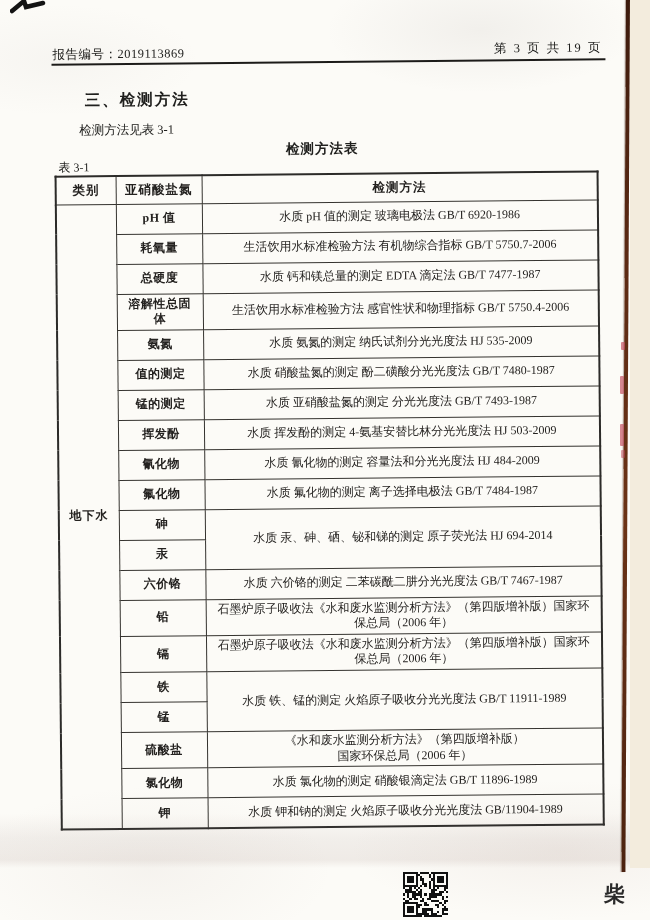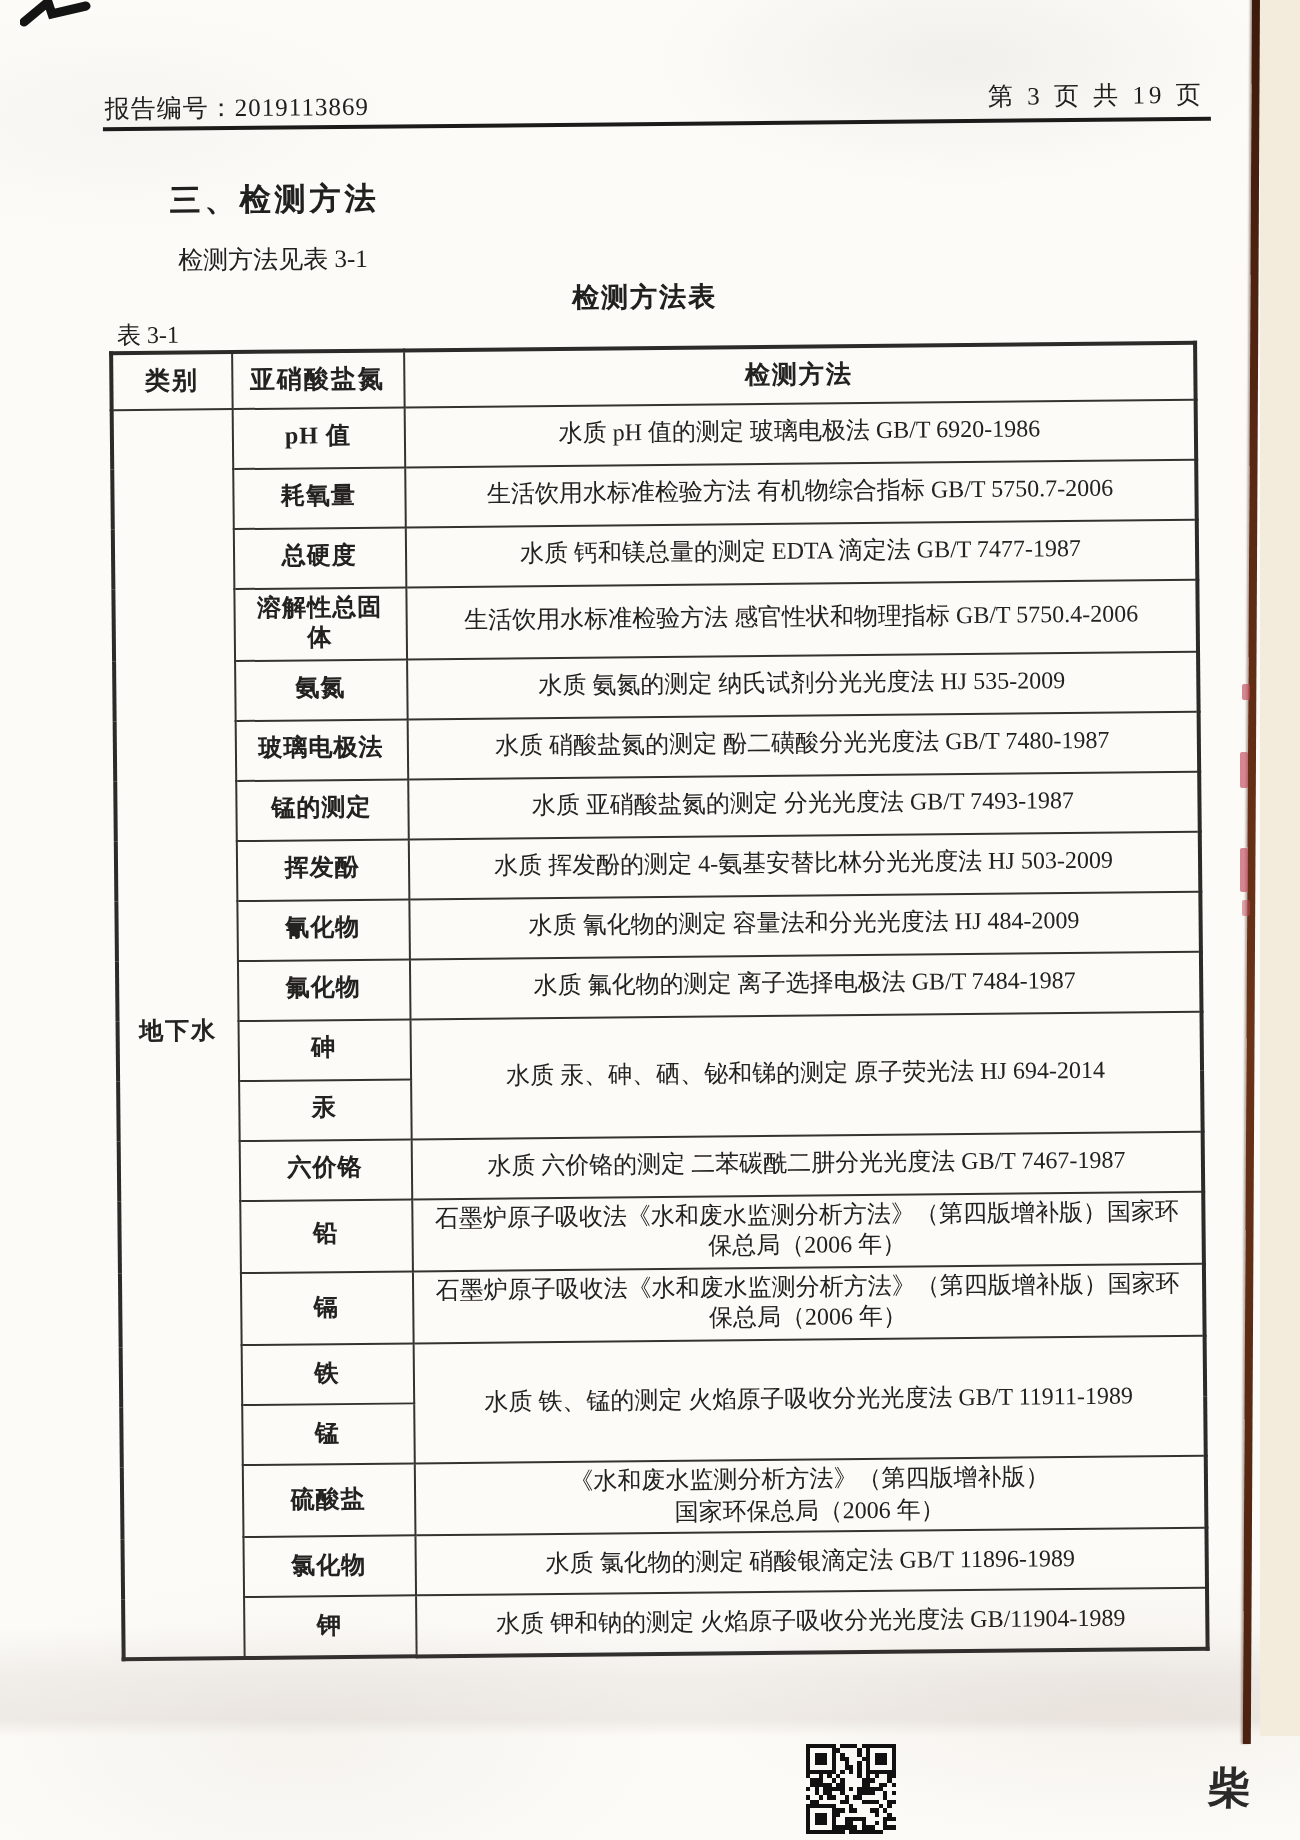--- a/index.html
+++ b/index.html
@@ -18,21 +18,21 @@
       radial-gradient(300px 100px at 560px 850px, rgba(180,150,140,.10), transparent 70%),
       radial-gradient(200px 80px at 60px 60px, rgba(160,150,145,.06), transparent 70%);
   }
   .content{position:absolute;inset:0;transform:rotate(-0.55deg);transform-origin:330px 430px;}
 
   .report-no{position:absolute;left:56px;top:44px;font-size:12.5px;letter-spacing:.5px;}
   .page-no{position:absolute;right:44px;top:42px;font-size:12.5px;letter-spacing:2px;}
   .header-rule{position:absolute;left:55px;top:61px;width:554px;height:2px;background:#1c1b19;}
 
   .section-title{position:absolute;left:88px;top:88px;font-size:15.5px;font-weight:bold;letter-spacing:2px;}
-  .intro-line{position:absolute;left:92px;top:120px;font-size:12.5px;}
+  .intro-line{position:absolute;left:82px;top:120px;font-size:12.5px;}
   .table-title{position:absolute;left:0;top:140px;width:650px;text-align:center;font-size:13.5px;font-weight:bold;letter-spacing:1px;}
   .table-label{position:absolute;left:61px;top:157px;font-size:12px;font-family:Liberation Serif, serif;}
 
   table.methods{
     position:absolute;left:57px;top:173px;width:544px;
     border-collapse:collapse;table-layout:fixed;
     border:2px solid #2c2b29;
     background:transparent;
   }
   .methods th,.methods td{
@@ -123,21 +123,21 @@
           </tr>
           <tr>
             <td class="item-cell">溶解性总固体</td>
             <td class="method-cell">生活饮用水标准检验方法  感官性状和物理指标  GB/T 5750.4-2006</td>
           </tr>
           <tr>
             <td class="item-cell">氨氮</td>
             <td class="method-cell">水质  氨氮的测定  纳氏试剂分光光度法  HJ 535-2009</td>
           </tr>
           <tr>
-            <td class="item-cell">玻璃电极法</td>
+            <td class="item-cell">值的测定</td>
             <td class="method-cell">水质  硝酸盐氮的测定  酚二磺酸分光光度法  GB/T 7480-1987</td>
           </tr>
           <tr>
             <td class="item-cell">锰的测定</td>
             <td class="method-cell">水质  亚硝酸盐氮的测定  分光光度法 GB/T 7493-1987</td>
           </tr>
           <tr>
             <td class="item-cell">挥发酚</td>
             <td class="method-cell">水质  挥发酚的测定  4-氨基安替比林分光光度法  HJ 503-2009</td>
           </tr>

